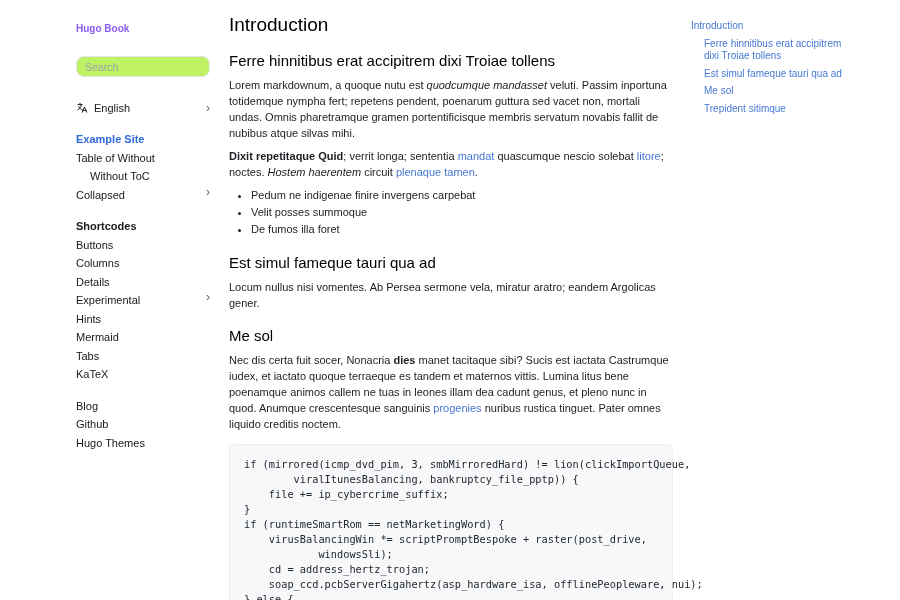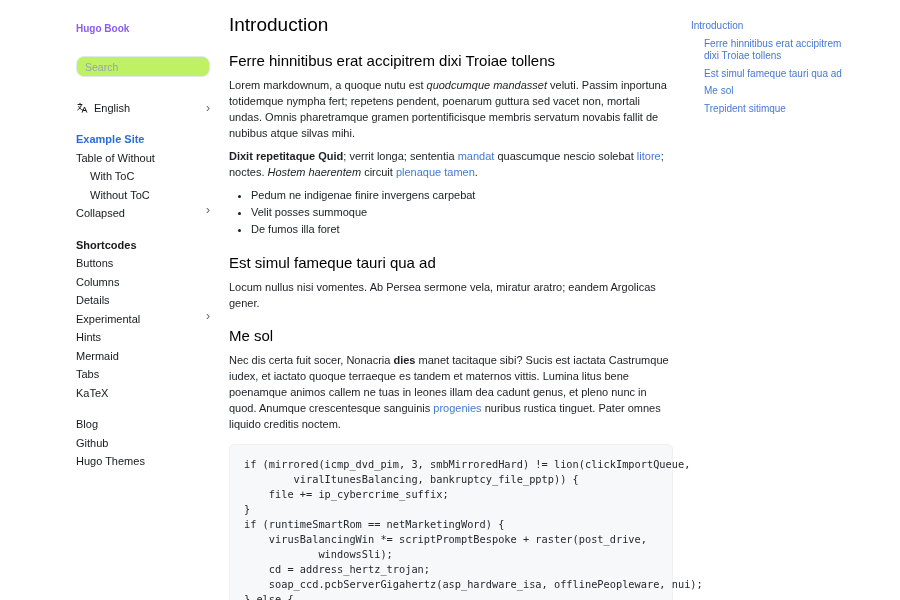--- a/index.html
+++ b/index.html
@@ -80,23 +80,20 @@
       <span class="chev">›</span>
     </div>
 
     <nav>
       <ul class="nav-group">
         <li class="active">
             <a>Example Site</a>
           </li>
         <li>
             <a>Table of Without</a>
-          </li>
-        <li class="indent">
-            <a>With ToC</a>
           </li>
         <li class="indent">
             <a>Without ToC</a>
           </li>
         <li>
             <a>Collapsed</a>
             <span class="chev">›</span>
           </li>
       </ul>
 

